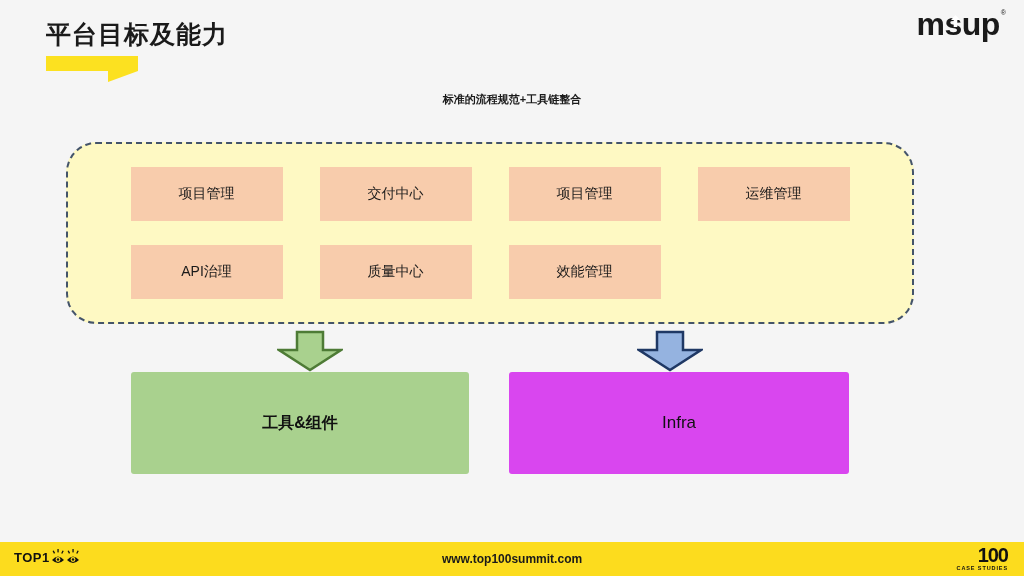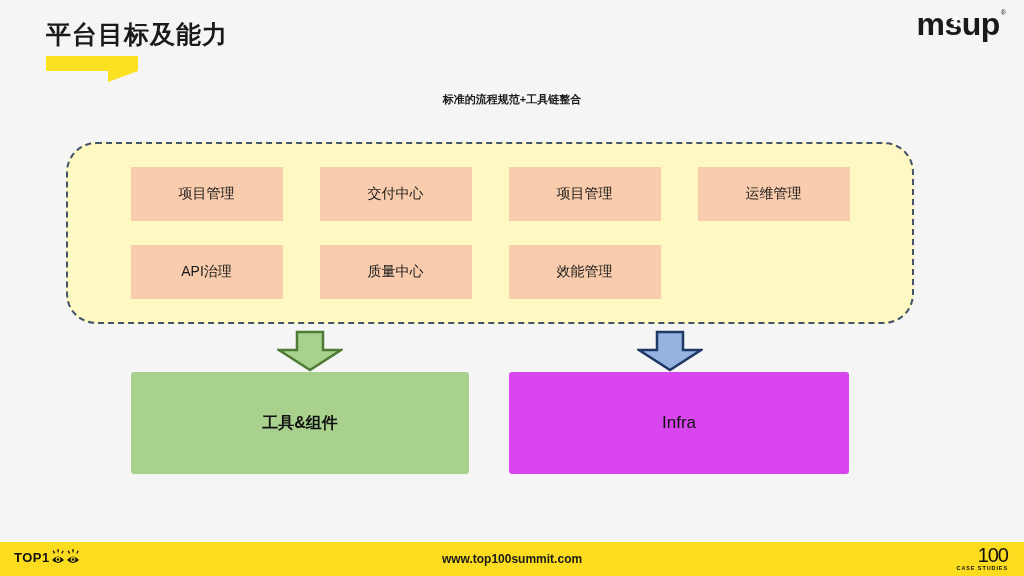--- a/index.html
+++ b/index.html
@@ -198,21 +198,21 @@
   }
   #footer-100-logo {
     position: absolute;
     right: 16px;
     top: 3px;
     text-align: right;
     line-height: 1;
   }
   #footer-100-number {
     font-size: 20px;
-    font-weight: 400;
+    font-weight: 700;
     color: #111111;
     letter-spacing: -1px;
     line-height: 1;
   }
   #footer-100-caption {
     font-size: 5.5px;
     font-weight: 700;
     color: #111111;
     letter-spacing: 0.9px;
     margin-top: 1px;

